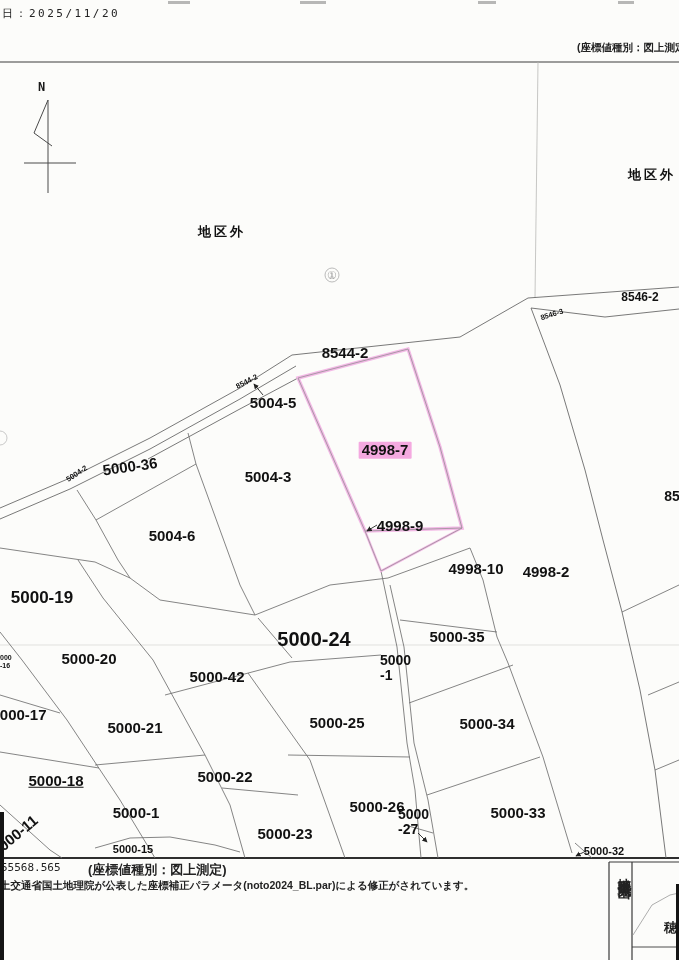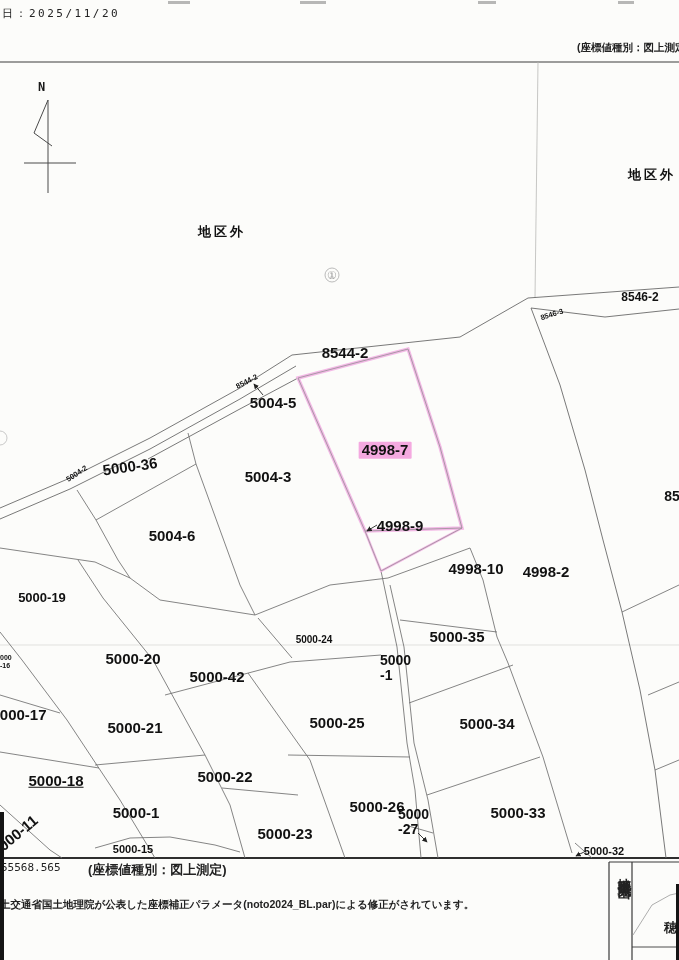--- a/index.html
+++ b/index.html
@@ -140,24 +140,24 @@
       <div class="plabel" style="left: 273px; top: 403px; font-size: 15px; transform: translate(-50%, -50%);">5004-5</div>
       <div class="plabel" style="left: 77px; top: 474px; font-size: 7.5px; transform: translate(-50%, -50%) rotate(-33deg);">5004-2</div>
       <div class="plabel" style="left: 130px; top: 467px; font-size: 15px; transform: translate(-50%, -50%) rotate(-8deg);">5000-36</div>
       <div class="plabel" style="left: 268px; top: 477px; font-size: 15px; transform: translate(-50%, -50%);">5004-3</div>
       <div class="plabel hl" style="left: 385px; top: 450px; font-size: 15px; transform: translate(-50%, -50%);">4998-7</div>
       <div class="plabel" style="left: 672px; top: 497px; font-size: 14px; transform: translate(-50%, -50%);">85</div>
       <div class="plabel" style="left: 172px; top: 536px; font-size: 15px; transform: translate(-50%, -50%);">5004-6</div>
       <div class="plabel" style="left: 400px; top: 526px; font-size: 15px; transform: translate(-50%, -50%);">4998-9</div>
       <div class="plabel" style="left: 434px; top: 569px; font-size: 15px; transform: translate(-50%, -50%); margin-left: 42px;">4998-10</div>
       <div class="plabel" style="left: 546px; top: 572px; font-size: 15px; transform: translate(-50%, -50%);">4998-2</div>
-      <div class="plabel" style="left: 42px; top: 598px; font-size: 13px; transform: translate(-50%, -50%);">5000-19</div>
-      <div class="plabel" style="left: 314px; top: 639px; font-size: 10px; transform: translate(-50%, -50%);">5000-24</div>
+      <div class="plabel" style="left: 42px; top: 598px; font-size: 17px; transform: translate(-50%, -50%);">5000-19</div>
+      <div class="plabel" style="left: 314px; top: 639px; font-size: 20px; transform: translate(-50%, -50%);">5000-24</div>
       <div class="plabel" style="left: 457px; top: 637px; font-size: 15px; transform: translate(-50%, -50%);">5000-35</div>
-      <div class="plabel" style="left: 89px; top: 659px; font-size: 15px; transform: translate(-50%, -50%); margin-left: 44px;">5000-20</div>
+      <div class="plabel" style="left: 89px; top: 659px; font-size: 15px; transform: translate(-50%, -50%);">5000-20</div>
       <div class="plabel" style="left: 217px; top: 677px; font-size: 15px; transform: translate(-50%, -50%);">5000-42</div>
       <div class="plabel" style="left: 380px; top: 668px; font-size: 14px; transform: translate(0px, -50%);">5000
 -1</div>
       <div class="plabel" style="left: 0px; top: 662px; font-size: 7px; transform: translate(0px, -50%);">000
 -16</div>
       <div class="plabel" style="left: 19px; top: 715px; font-size: 15px; transform: translate(-50%, -50%);">5000-17</div>
       <div class="plabel" style="left: 135px; top: 728px; font-size: 15px; transform: translate(-50%, -50%);">5000-21</div>
       <div class="plabel" style="left: 337px; top: 723px; font-size: 15px; transform: translate(-50%, -50%);">5000-25</div>
       <div class="plabel" style="left: 487px; top: 724px; font-size: 15px; transform: translate(-50%, -50%);">5000-34</div>
       <div class="plabel" style="left: 56px; top: 781px; font-size: 15px; transform: translate(-50%, -50%); text-decoration: underline;">5000-18</div>
@@ -168,21 +168,21 @@
       <div class="plabel" style="left: 518px; top: 813px; font-size: 15px; transform: translate(-50%, -50%);">5000-33</div>
       <div class="plabel" style="left: 285px; top: 834px; font-size: 15px; transform: translate(-50%, -50%);">5000-23</div>
       <div class="plabel" style="left: 136px; top: 813px; font-size: 15px; transform: translate(-50%, -50%);">5000-1</div>
       <div class="plabel" style="left: 15px; top: 836px; font-size: 15px; transform: translate(-50%, -50%) rotate(-40deg);">5000-11</div>
       <div class="plabel" style="left: 133px; top: 849px; font-size: 11px; transform: translate(-50%, -50%);">5000-15</div>
       <div class="plabel" style="left: 604px; top: 851px; font-size: 11px; transform: translate(-50%, -50%);">5000-32</div>
     </div>
 
   <div class="abs ftr-val">55568.565</div>
   <div class="abs ftr-note">(座標値種別：図上測定)</div>
-  <div class="abs ftr-corr" style="top:879px;margin-top:19px;">土交通省国土地理院が公表した座標補正パラメータ(noto2024_BL.par)による修正がされています。</div>
+  <div class="abs ftr-corr" style="top:879px;">土交通省国土地理院が公表した座標補正パラメータ(noto2024_BL.par)による修正がされています。</div>
 
   <div class="abs idx-title">地番区域見出</div>
   <div class="abs idx-char">穂</div>
 
   <div class="abs scanbar" style="left:0;top:812px;width:3.5px;height:148px;"></div>
   <div class="abs scanbar" style="left:676px;top:884px;width:3px;height:76px;"></div>
   <div class="abs smudge" style="left:168px;top:1px;width:22px;height:3px;"></div>
   <div class="abs smudge" style="left:300px;top:1px;width:26px;height:3px;"></div>
   <div class="abs smudge" style="left:478px;top:1px;width:18px;height:3px;"></div>
   <div class="abs smudge" style="left:618px;top:1px;width:16px;height:3px;"></div>

